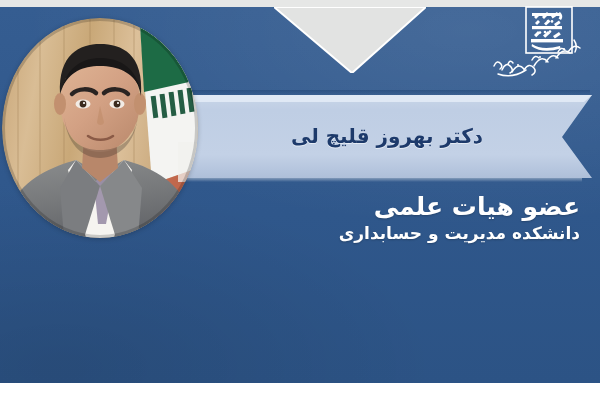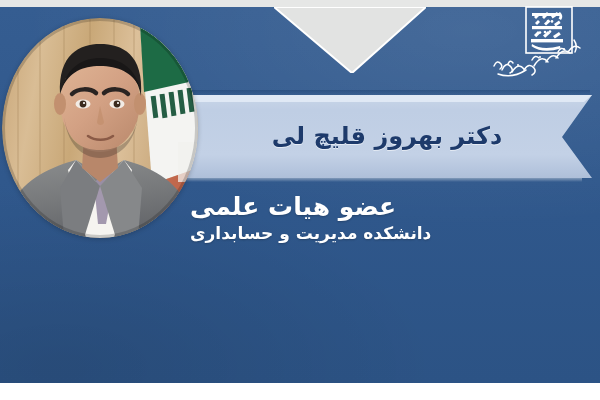--- a/index.html
+++ b/index.html
@@ -99,39 +99,39 @@
     z-index: 7;
     display: flex;
     align-items: center;
     justify-content: center;
     padding-right: 4px;
     box-sizing: border-box;
     direction: rtl;
   }
   .ribbon-label .name {
     font-family: "DejaVu Sans", "Liberation Sans", sans-serif;
-    font-size: 24px;
+    font-size: 20px;
     font-weight: 700;
     color: #1d3a6b;
     letter-spacing: -0.5px;
     line-height: 1;
     white-space: nowrap;
     text-shadow: 0 1px 0 rgba(255,255,255,0.55);
     margin-left: 24px;
   }
 
   
   .subtitle {
     position: absolute;
     left: 190px;
     top: 192px;
     width: 390px;
     z-index: 6;
     direction: rtl;
-    text-align: left;
+    text-align: right;
     color: #ffffff;
   }
   .subtitle .line1 {
     font-size: 25px;
     font-weight: 700;
     line-height: 1.22;
     white-space: nowrap;
     text-shadow: 0 1px 2px rgba(0,0,0,0.22);
   }
   .subtitle .line2 {

